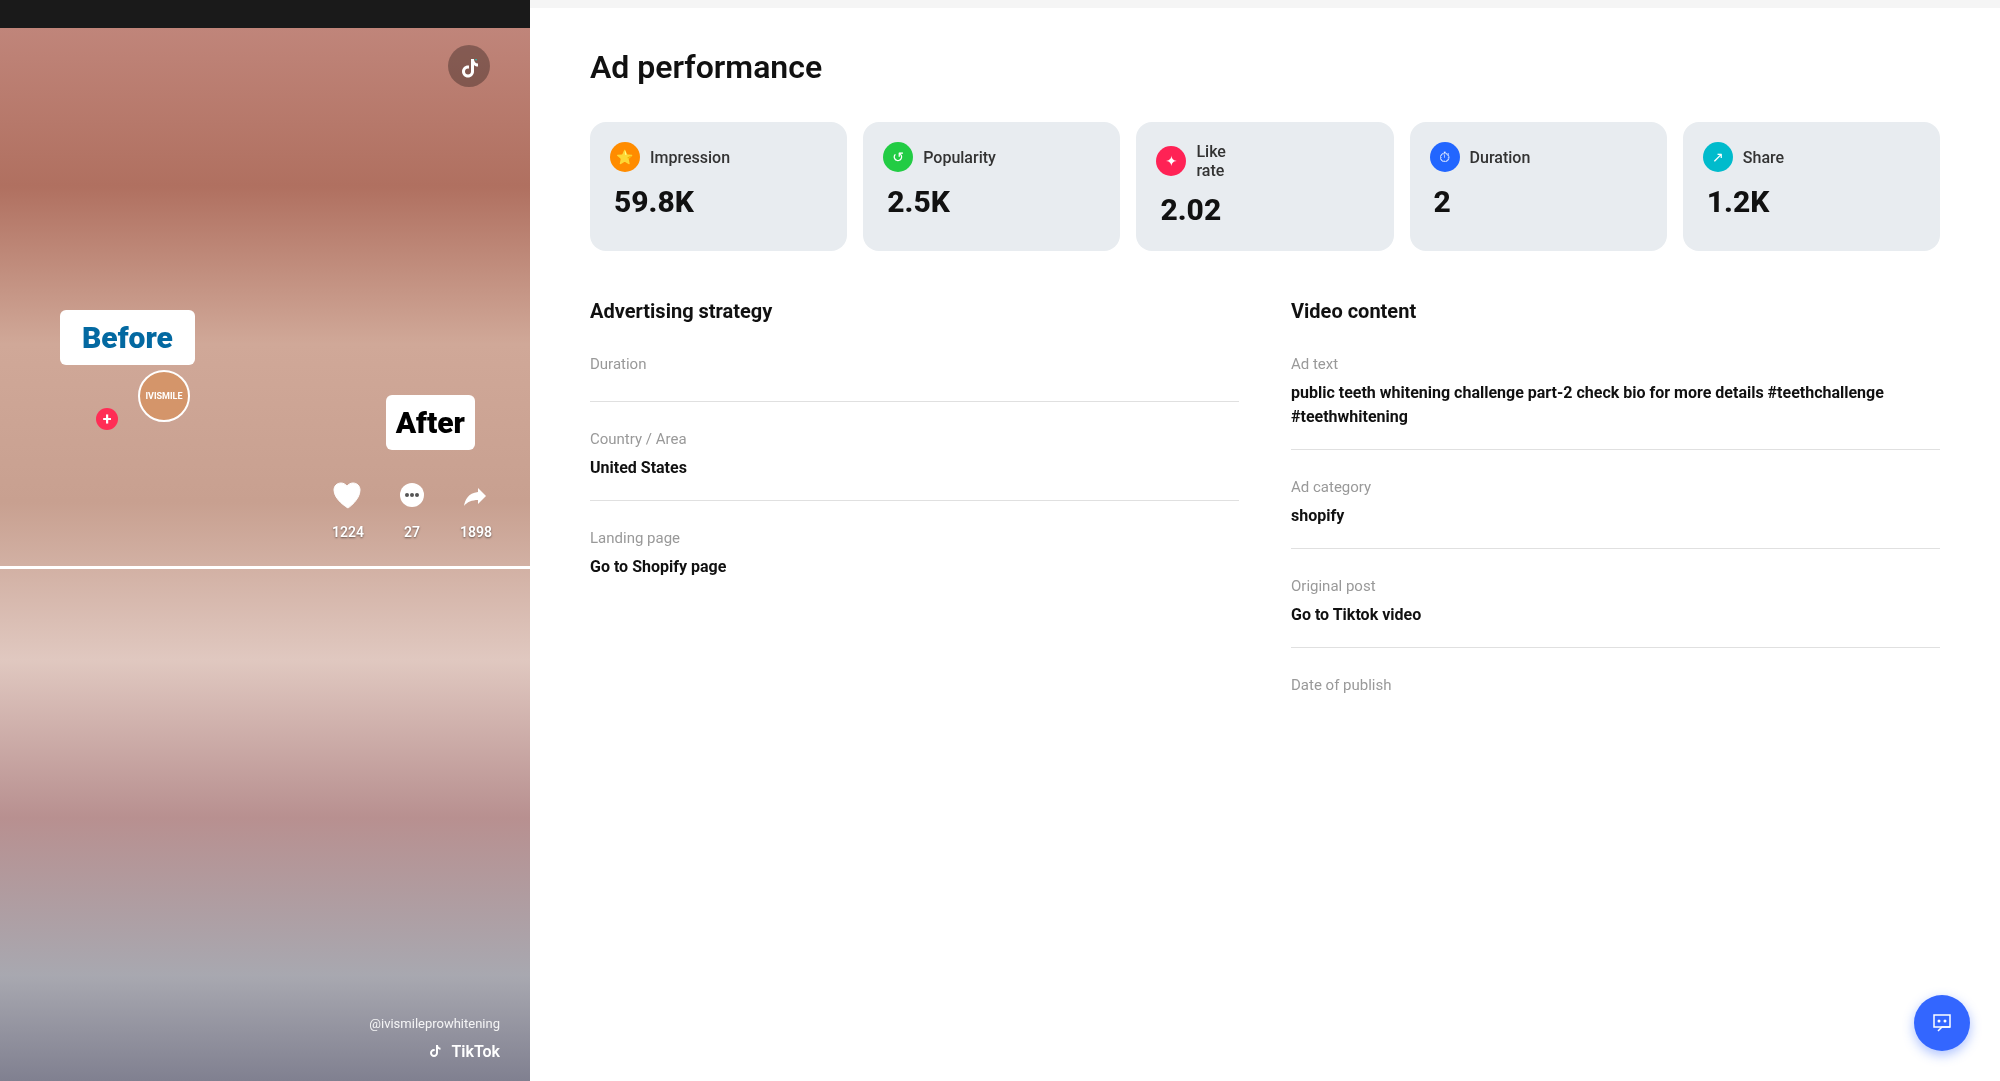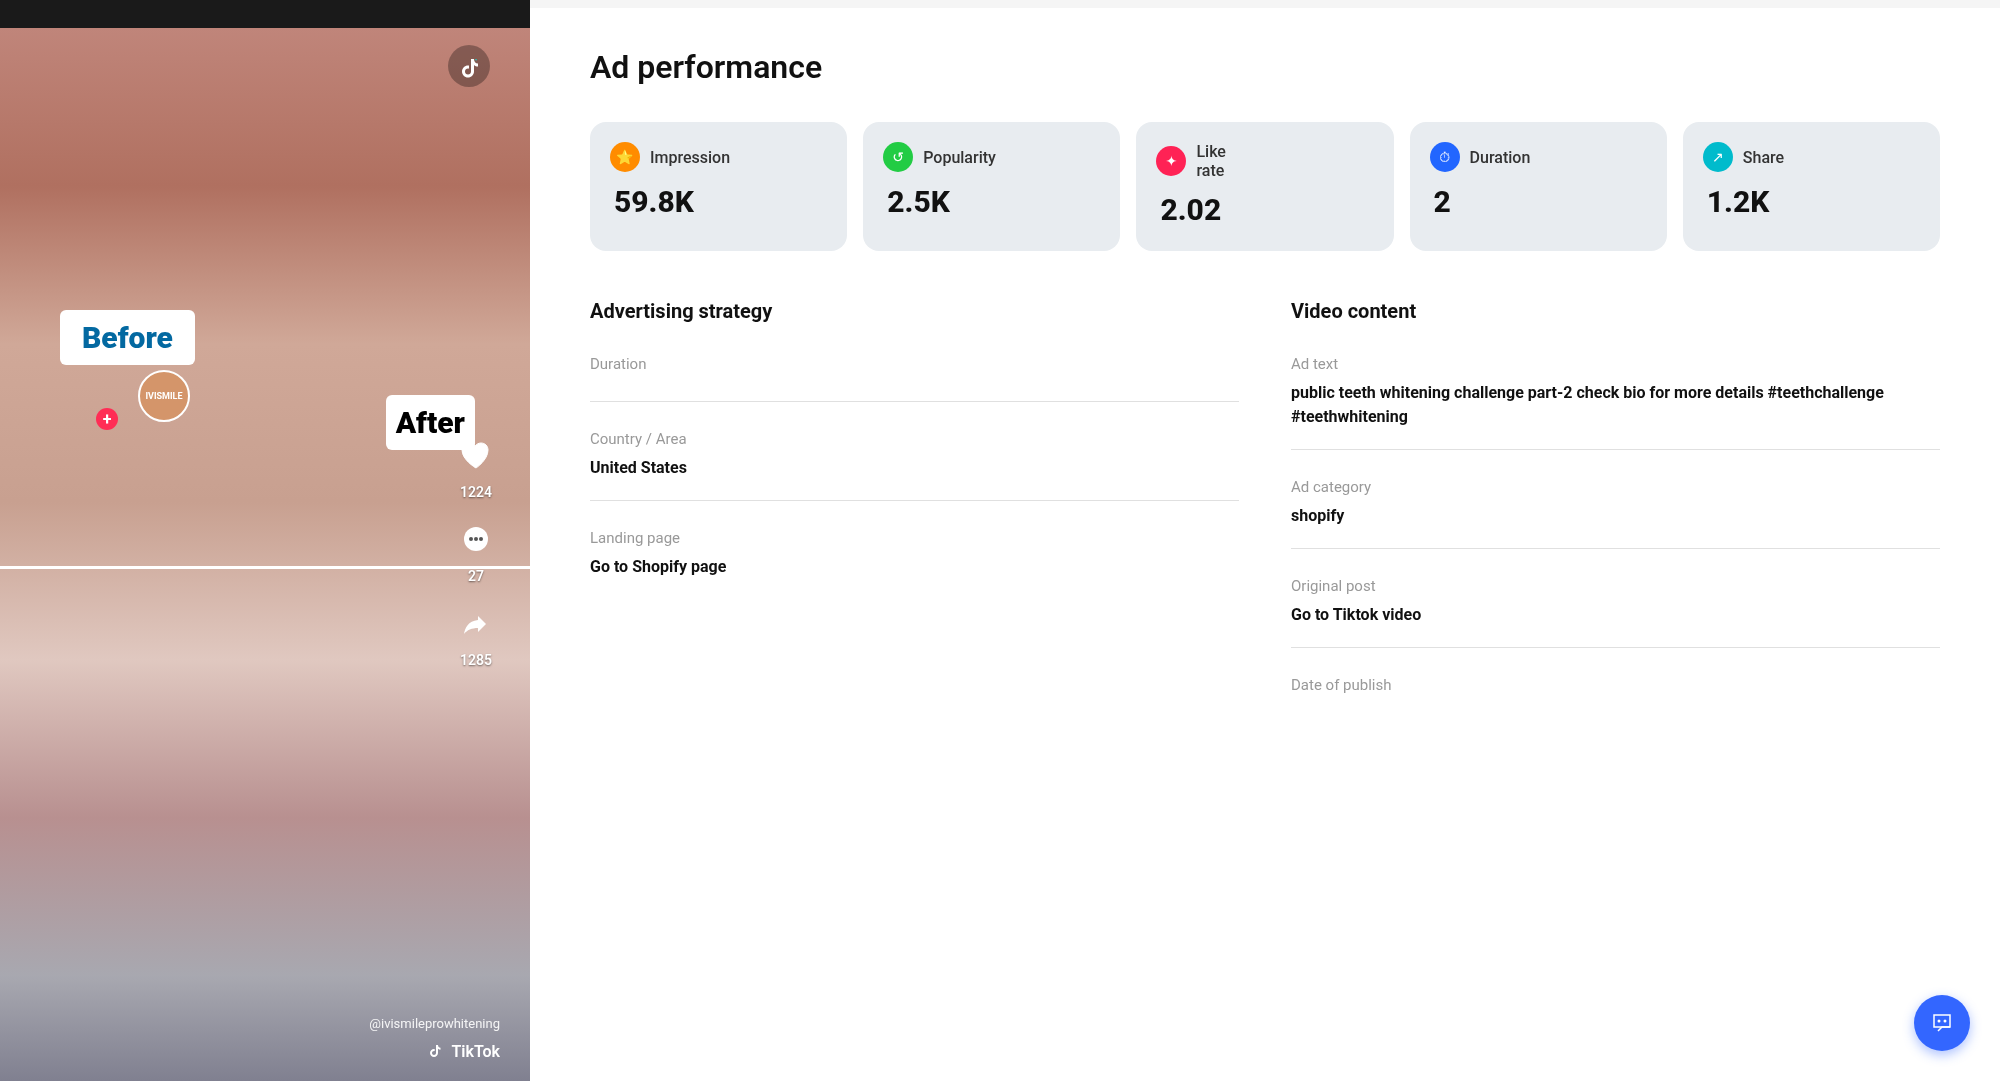--- a/index.html
+++ b/index.html
@@ -101,23 +101,23 @@
       justify-content: center;
       color: white;
       font-size: 16px;
       font-weight: bold;
       z-index: 21;
     }
 
     .side-actions {
       position: absolute;
       right: 30px;
-      top: 432px;
-      display: flex;
-      flex-direction: column;
+      top: 472px;
+      display: flex;
+      flex-direction: row;
       align-items: center;
       gap: 16px;
       z-index: 20;
     }
 
     .action-item {
       display: flex;
       flex-direction: column;
       align-items: center;
       gap: 4px;
@@ -337,21 +337,21 @@
           </svg>
         </div>
         <span class="action-count">27</span>
       </div>
       <div class="action-item">
         <div class="action-icon">
           <svg width="36" height="36" viewBox="0 0 36 36" fill="none">
             <path d="M28 18L20 10V14C10 15 7 22 6 28C9 24 14 22 20 22V26L28 18Z" fill="white"></path>
           </svg>
         </div>
-        <span class="action-count">1285</span>
+        <span class="action-count">1898</span>
       </div>
     </div>
 
     <div class="bottom-bar">
       <div class="tiktok-watermark">
         <svg width="20" height="20" viewBox="0 0 20 20" fill="none">
           <path d="M13 4c0 1.5.9 2.7 2.5 2.7v2c-.9 0-1.8-.3-2.5-.9V12c0 2.2-1.8 4-4 4s-4-1.8-4-4 1.8-4 4-4c.2 0 .5 0 .7.1v2c-.2-.1-.4-.1-.7-.1-1.1 0-2 .9-2 2s.9 2 2 2 2-.9 2-2V4h2z" fill="white"></path>
         </svg>
         <span style="color:white;font-size:16px;font-weight:600;">TikTok</span>
       </div>

